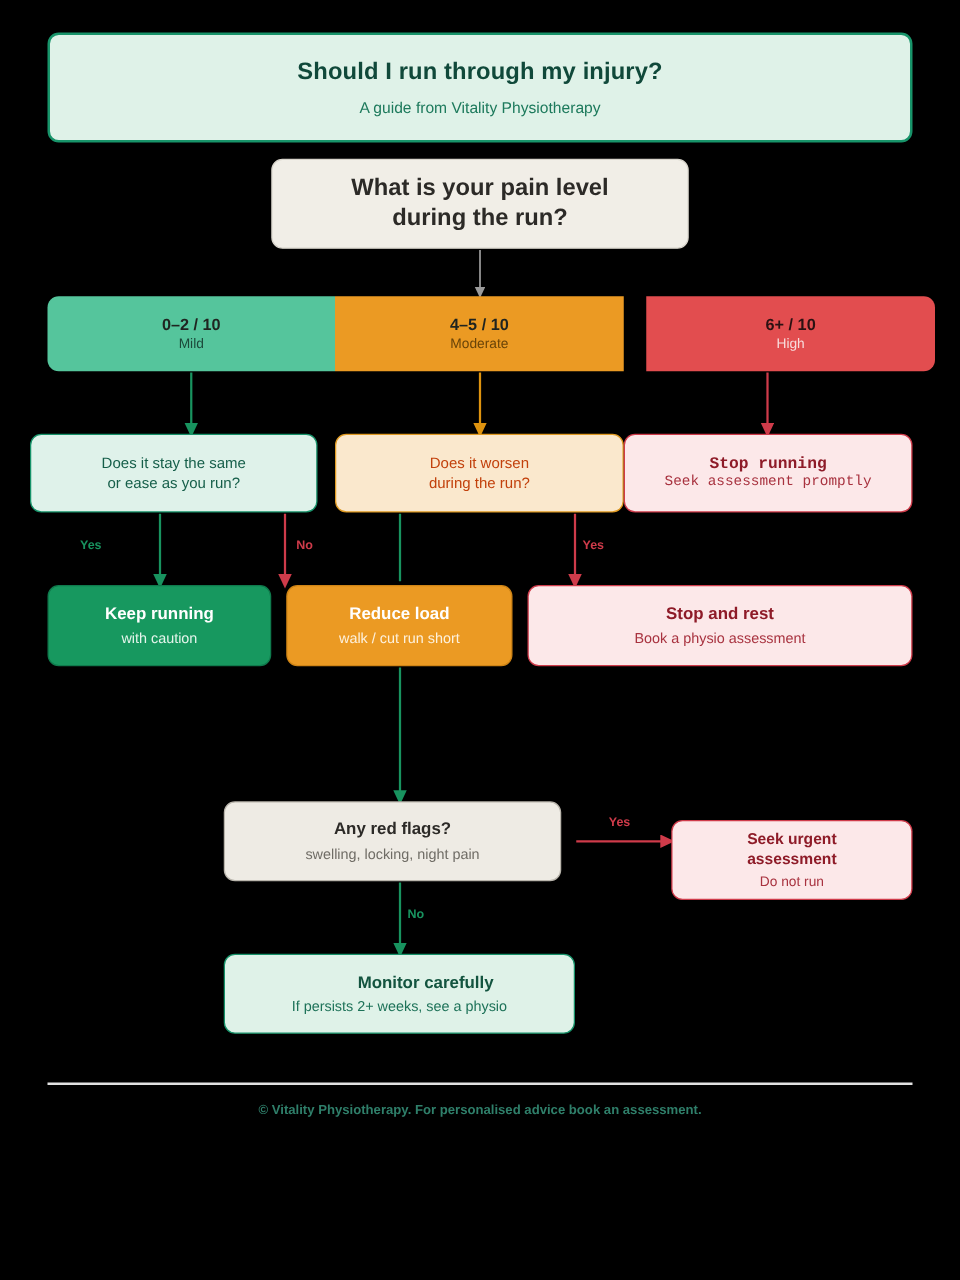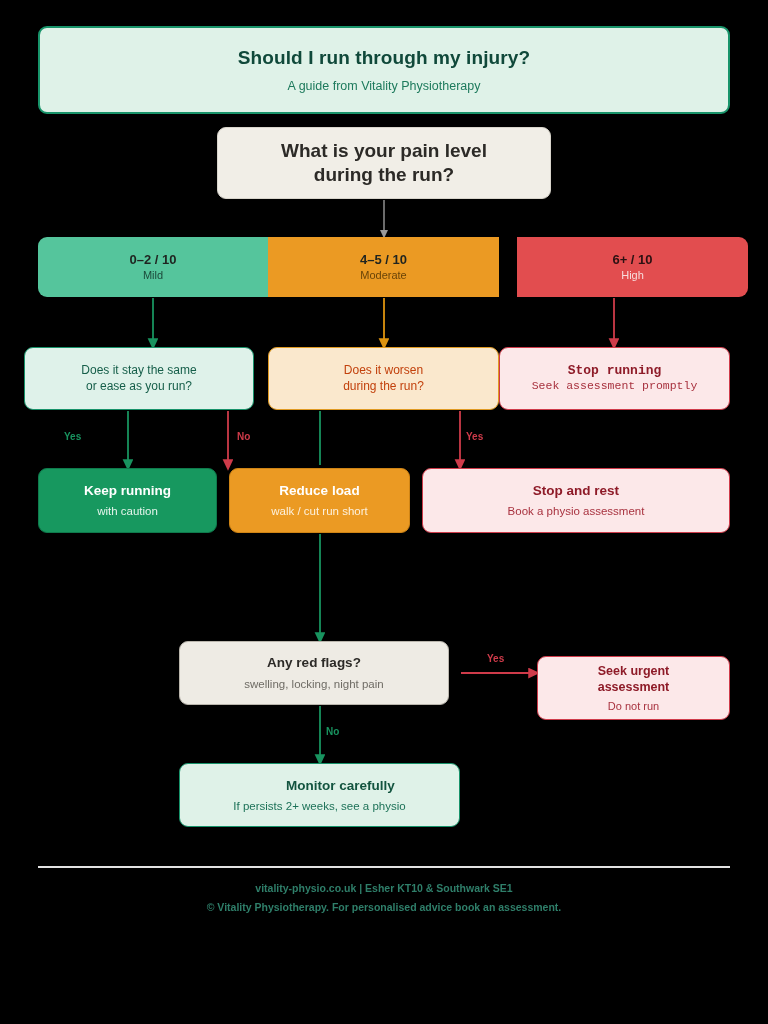--- a/index.html
+++ b/index.html
@@ -291,17 +291,16 @@
   </div>
 
   <div class="edge-label yes" id="label-yes-1">Yes</div>
   <div class="edge-label no-red" id="label-no-1">No</div>
   <div class="edge-label yes-red" id="label-yes-2">Yes</div>
   <div class="edge-label yes-red" id="label-yes-3">Yes</div>
   <div class="edge-label yes" id="label-no-2">No</div>
 
   <div id="footer-divider"></div>
   <div id="footer">
-    <div class="line1">vitality-physio.co.uk | Esher KT10 &amp; Southwark SE1</div>
     <div class="line2">© Vitality Physiotherapy. For personalised advice book an assessment.</div>
   </div>
 
 </div>
 
 </body></html>

